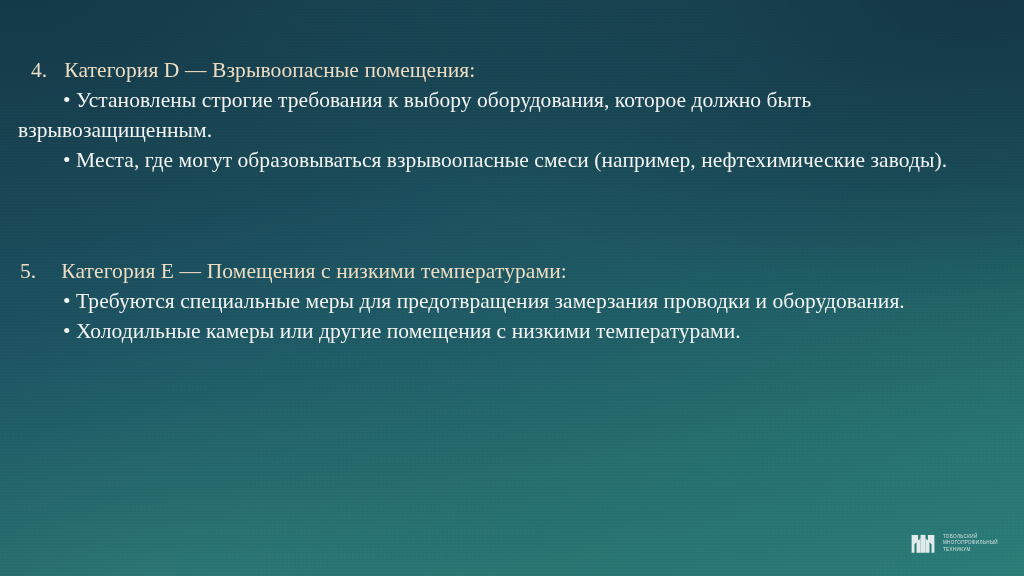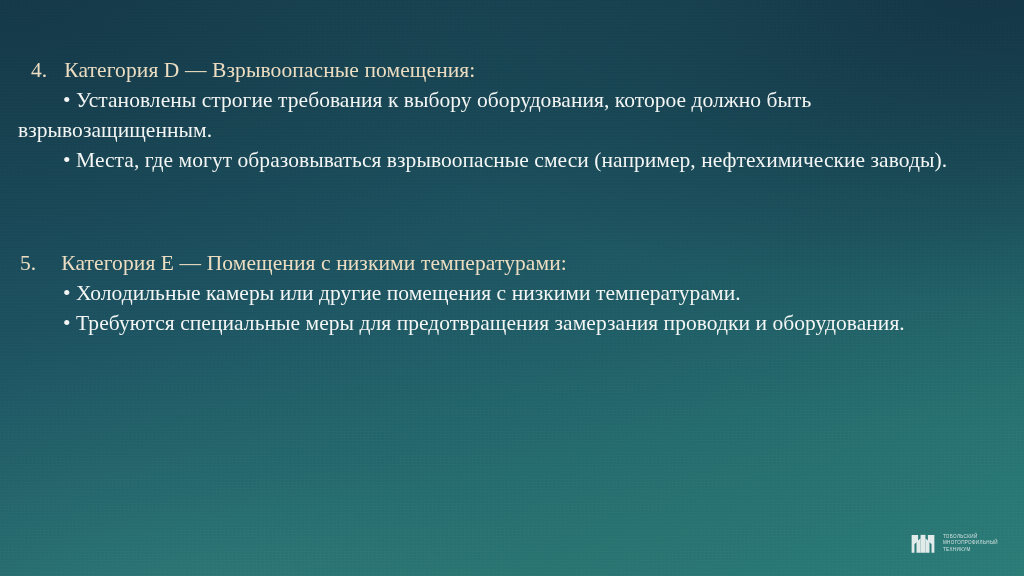--- a/index.html
+++ b/index.html
@@ -81,21 +81,21 @@
     padding: 0;
   }
 
   .block {
     position: absolute;
     left: 18px;
     width: 980px;
   }
 
   #block-4 { top: 55px; }
-  #block-5 { top: 248px; }
+  #block-5 { top: 256px; }
 
   .heading {
     color: #ecddc2;
     font-size: 21.5px;
     line-height: 30px;
     white-space: nowrap;
     letter-spacing: 0.1px;
   }
   .heading .num {
     display: inline-block;
@@ -165,22 +165,22 @@
         <span class="num">4.</span><span class="gap-4"></span><span>Категория D — Взрывоопасные помещения:</span>
       </div>
       <p class="para">• Установлены строгие требования к выбору оборудования, которое должно быть взрывозащищенным.</p>
       <p class="para">• Места, где могут образовываться взрывоопасные смеси (например, нефтехимические заводы).</p>
     </div>
 
     <div class="block" id="block-5">
       <div class="heading">
         <span class="num">5.</span><span class="gap-5"></span><span>Категория E — Помещения с низкими температурами:</span>
       </div>
+      <p class="para">• Требуются специальные меры для предотвращения замерзания проводки и оборудования.</p>
       <p class="para">• Холодильные камеры или другие помещения с низкими температурами.</p>
-      <p class="para">• Требуются специальные меры для предотвращения замерзания проводки и оборудования.</p>
     </div>
 
   </div>
 
   <div id="logo">
     <svg id="logo-mark" viewBox="0 0 64 64" aria-hidden="true">
       <path d="M4 12 L20 12 L20 26 L26 20 L26 56 L16 56 L16 30 L11 35 L11 56 L4 56 Z" fill="#eef4f3"></path>
       <path d="M60 12 L44 12 L44 26 L38 20 L38 56 L48 56 L48 30 L53 35 L53 56 L60 56 Z" fill="#eef4f3"></path>
       <rect x="26" y="12" width="12" height="44" fill="#eef4f3"></rect>
     </svg>

